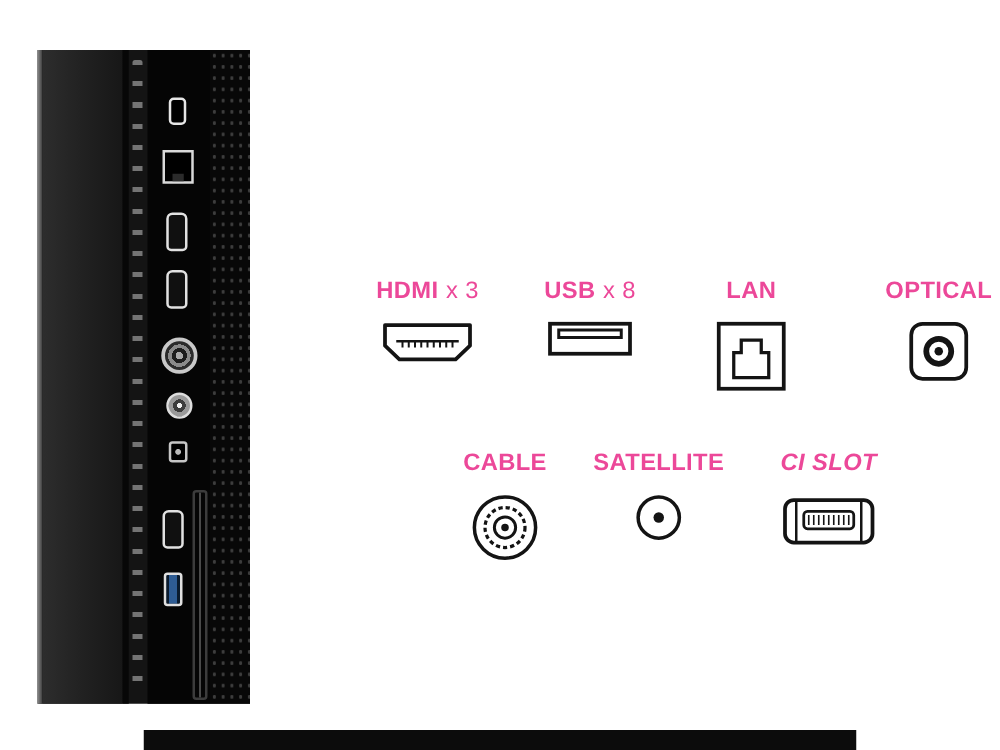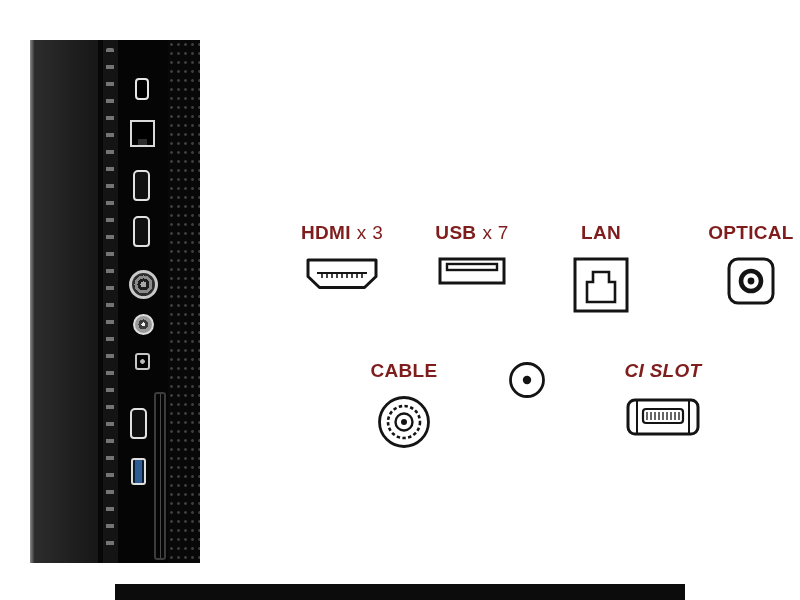--- a/index.html
+++ b/index.html
@@ -46,21 +46,21 @@
     background:linear-gradient(90deg,#050505 0 45%,#4a4a4a 45% 58%,#050505 58%);}
 
   .bottom-bar{position:absolute;left:115px;top:584px;width:570px;height:16px;background:#0c0c0c;}
 
   
   .conn-block{
     position:absolute;width:140px;display:flex;flex-direction:column;
     align-items:center;gap:12px;
   }
   .conn-label{
-    font-size:19px;font-weight:700;color:#7f1d1d;letter-spacing:.3px;
+    font-size:19px;font-weight:700;color:#ec4899;letter-spacing:.3px;
     white-space:pre;line-height:22px;
   }
   .conn-label .count{font-weight:400;}
   .conn-label .count:not(:empty){margin-left:6px;}
   .conn-icon svg{display:block;}
 
   .block-hdmi{left:272px;top:222px;}
   .block-usb{left:402px;top:222px;}
   .block-lan{left:531px;top:222px;}
   .block-optical{left:681px;top:222px;justify-content:flex-end;}
@@ -98,21 +98,21 @@
   <div class="conn-icon">
     <svg width="76" height="36" viewBox="0 0 76 36">
       <path d="M4 4 H72 V20.5 L60.5 31.5 H15.5 L4 20.5 Z" fill="none" stroke="#141414" stroke-width="3" stroke-linejoin="round"></path>
       <path d="M13 17 H63" fill="none" stroke="#141414" stroke-width="2"></path>
       <path d="M18 17 V22 M23 17 V22 M28 17 V22 M33 17 V22 M38 17 V22 M43 17 V22 M48 17 V22 M53 17 V22 M58 17 V22" stroke="#141414" stroke-width="1.6"></path>
     </svg>
   </div>
 </div>
 
 <div class="conn-block block-usb">
-  <div class="conn-label"><span>USB</span><span class="count">x 7</span></div>
+  <div class="conn-label"><span>USB</span><span class="count">x 8</span></div>
   <div class="conn-icon">
     <svg width="70" height="30" viewBox="0 0 70 30">
       <rect x="3" y="3" width="64" height="24" fill="none" stroke="#141414" stroke-width="3"></rect>
       <rect x="10" y="8" width="50" height="6" fill="none" stroke="#141414" stroke-width="2.4"></rect>
     </svg>
   </div>
 </div>
 
 <div class="conn-block block-lan">
   <div class="conn-label"><span>LAN</span><span class="count"></span></div>
@@ -141,20 +141,21 @@
     <svg width="56" height="56" viewBox="0 0 56 56">
       <circle cx="28" cy="28" r="24.5" fill="none" stroke="#141414" stroke-width="2.8"></circle>
       <circle cx="28" cy="28" r="16" fill="none" stroke="#141414" stroke-width="2.6" stroke-dasharray="3.4 2.4"></circle>
       <circle cx="28" cy="28" r="8.5" fill="none" stroke="#141414" stroke-width="2.4"></circle>
       <circle cx="28" cy="28" r="3" fill="#141414"></circle>
     </svg>
   </div>
 </div>
 
 <div class="conn-block block-satellite">
+  <div class="conn-label"><span>SATELLITE</span><span class="count"></span></div>
   <div class="conn-icon">
     <svg width="40" height="40" viewBox="0 0 40 40">
       <circle cx="20" cy="20" r="16.5" fill="none" stroke="#141414" stroke-width="2.8"></circle>
       <circle cx="20" cy="20" r="4.2" fill="#141414"></circle>
     </svg>
   </div>
 </div>
 
 <div class="conn-block block-cislot">
   <div class="conn-label"><span>CI SLOT</span><span class="count"></span></div>

